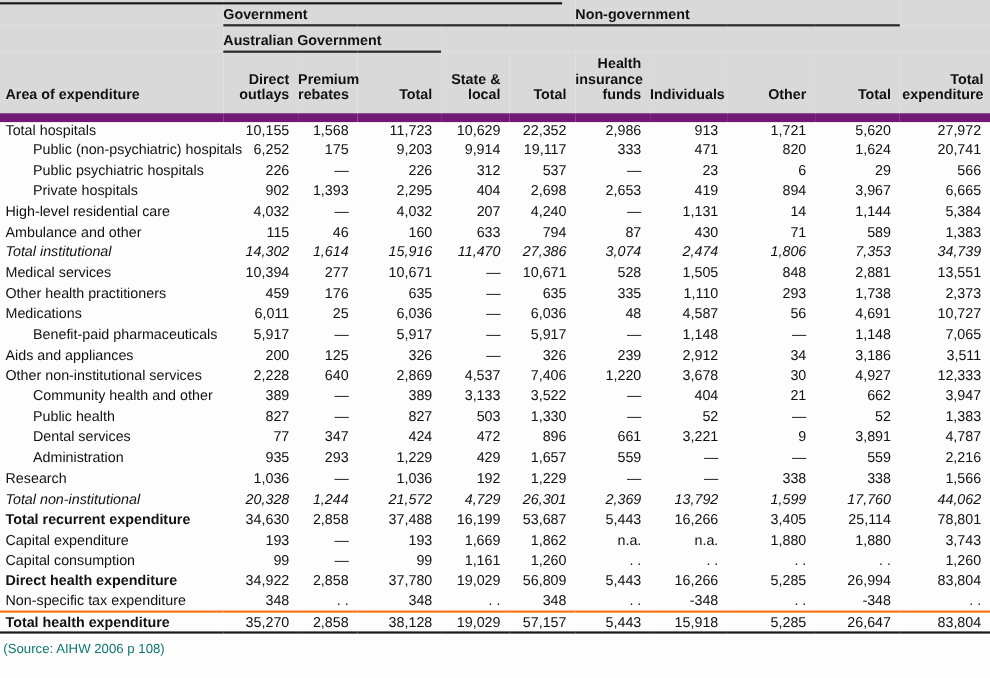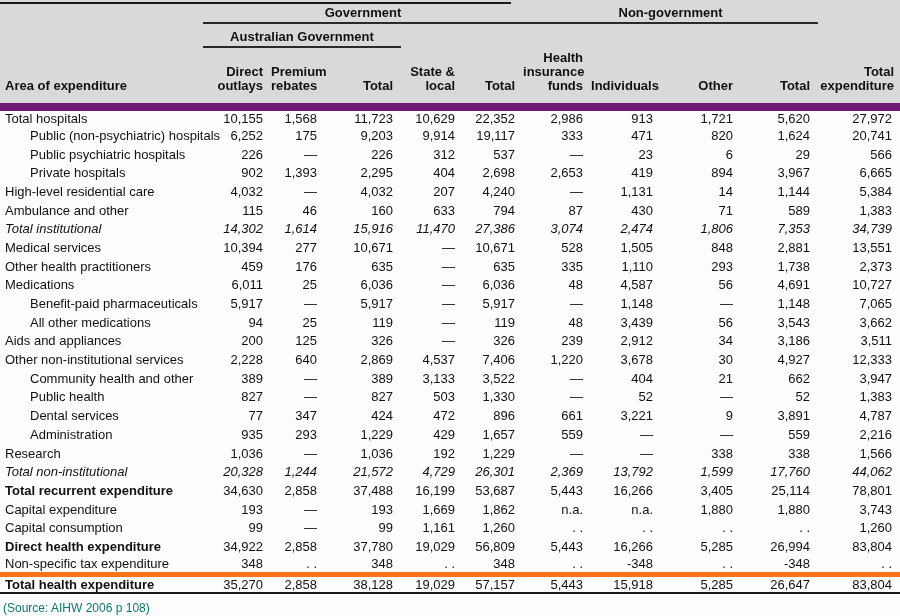--- a/index.html
+++ b/index.html
@@ -9,35 +9,35 @@
     position:relative;overflow:hidden;
   }
   .page{position:relative;width:900px;height:616px;}
   .top-rule{position:absolute;left:0;top:2px;width:511px;height:2px;background:#1a1a1a;}
   table{border-collapse:collapse;table-layout:fixed;width:900px;font-size:13px;}
   thead{background:#d9d9d9;}
   thead th{font-weight:bold;padding:0;vertical-align:bottom;white-space:pre-line;line-height:14px;}
   tr.group-row-1{height:23px;}
   tr.group-row-2{height:24px;margin-top:39px;}
   tr.col-head-row{height:60px;}
-  th.span-head{text-align:center;padding-bottom:2px;}
+  th.span-head{text-align:left;padding-bottom:2px;}
   th.underlined{border-bottom:2px solid #2a2a2a;}
   tr.col-head-row th{border-bottom:8px solid #701a75;padding-bottom:10px;}
   th.area-head{text-align:left;padding-left:5px;}
   tr.col-head-row th.num-head{text-align:right;padding-right:8px;}
   tr.col-head-row th.last-head{padding-right:6px;}
   tbody tr{height:18.7px;}
   tbody td{padding:0;vertical-align:middle;white-space:nowrap;}
   td.label{text-align:left;padding-left:5px;}
   td.num{text-align:right;padding-right:8px;}
   td.num.last{}
   tr.sub td.label{padding-left:30px;}
   tr.italic td{font-style:italic;}
   tr.bold td.label{font-weight:bold;}
-  tr.final td{border-top:5px solid #f97316;border-bottom:2.5px solid #1a1a1a;}
+  tr.final td{border-top:2px solid #f97316;border-bottom:2.5px solid #1a1a1a;}
   .source-note{font-size:12px;padding:7px 0 0 3px;color:#0f766e;}
 </style>
 </head>
 <body>
 
 <div class="page">
   <div class="top-rule"></div>
 
   <table>
     <colgroup>
@@ -222,33 +222,20 @@
           <td class="num">—</td>
           <td class="num">5,917</td>
           <td class="num">—</td>
           <td class="num">5,917</td>
           <td class="num">—</td>
           <td class="num">1,148</td>
           <td class="num">—</td>
           <td class="num">1,148</td>
           <td class="num last">7,065</td>
         </tr>
-        <tr class="sub">
-          <td class="label">All other medications</td>
-          <td class="num">94</td>
-          <td class="num">25</td>
-          <td class="num">119</td>
-          <td class="num">—</td>
-          <td class="num">119</td>
-          <td class="num">48</td>
-          <td class="num">3,439</td>
-          <td class="num">56</td>
-          <td class="num">3,543</td>
-          <td class="num last">3,662</td>
-        </tr>
         <tr class="normal">
           <td class="label">Aids and appliances</td>
           <td class="num">200</td>
           <td class="num">125</td>
           <td class="num">326</td>
           <td class="num">—</td>
           <td class="num">326</td>
           <td class="num">239</td>
           <td class="num">2,912</td>
           <td class="num">34</td>

